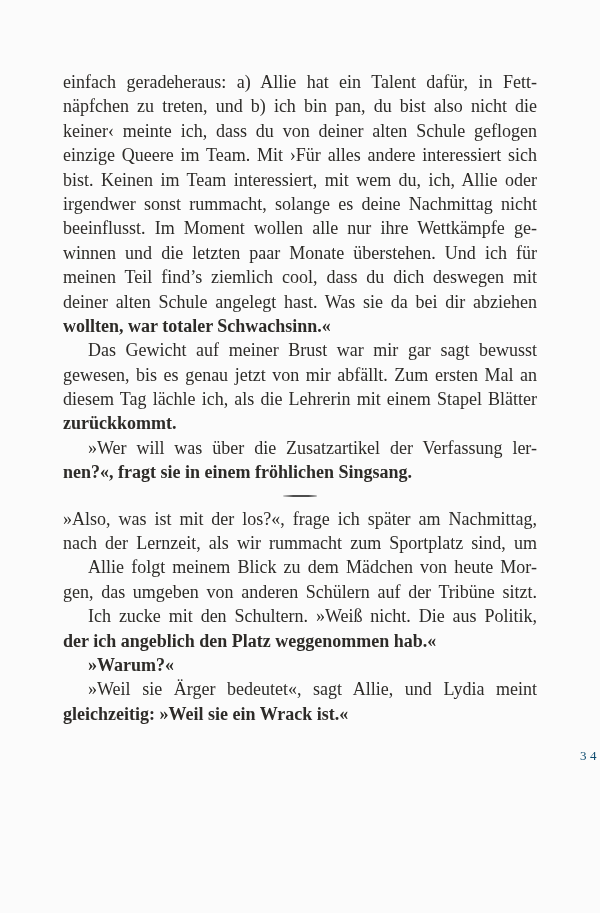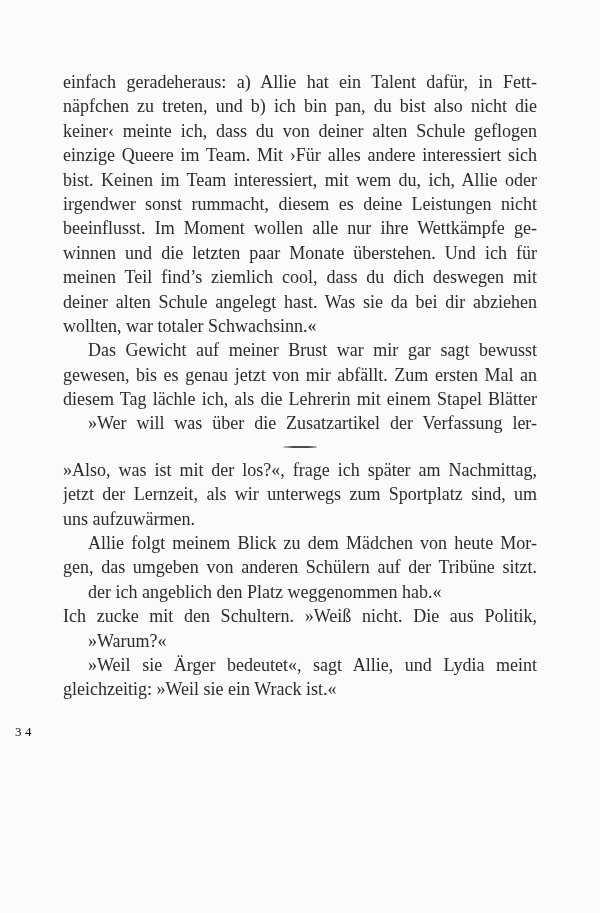--- a/index.html
+++ b/index.html
@@ -33,88 +33,90 @@
     height: 24.4px;
     line-height: 24.4px;
     font-size: 18px;
     text-align: justify;
     text-align-last: justify;
     white-space: normal;
     overflow: hidden;
   }
   .line.final {
     text-align-last: left;
+    font-weight: bold;
   }
   .para.indent .line:first-child {
     text-indent: 25px;
   }
   .scene-break {
     height: 22px;
     display: flex;
     align-items: center;
     justify-content: center;
   }
   .scene-break .rule {
     display: block;
     width: 34px;
     height: 2px;
     border-radius: 1px;
     background: linear-gradient(to right,
       rgba(76,76,76,0.25), var(--divider) 30%, var(--divider) 75%, rgba(76,76,76,0.35));
   }
   .folio {
     margin-top: 22px;
-    text-align: left;
+    text-align: right;
     font-size: 13px;
     letter-spacing: 3.5px;
     padding-left: 15px; 
-    color: #000000;
+    color: #0c4a6e;
   }
 </style>
 </head>
 <body>
 
 <main class="page">
   <section class="text-block" id="text-block">
       <div class="para">
         <div class="line">einfach geradeheraus: a) Allie hat ein Talent dafür, in Fett-</div>
         <div class="line">näpfchen zu treten, und b) ich bin pan, du bist also nicht die</div>
         <div class="line">keiner‹ meinte ich, dass du von deiner alten Schule geflogen</div>
         <div class="line">einzige Queere im Team. Mit ›Für alles andere interessiert sich</div>
         <div class="line">bist. Keinen im Team interessiert, mit wem du, ich, Allie oder</div>
-        <div class="line">irgendwer sonst rummacht, diesem es deine Leistungen nicht</div>
+        <div class="line">irgendwer sonst rummacht, solange es deine Nachmittag nicht</div>
         <div class="line">beeinflusst. Im Moment wollen alle nur ihre Wettkämpfe ge-</div>
         <div class="line">winnen und die letzten paar Monate überstehen. Und ich für</div>
         <div class="line">meinen Teil find’s ziemlich cool, dass du dich deswegen mit</div>
         <div class="line">deiner alten Schule angelegt hast. Was sie da bei dir abziehen</div>
         <div class="line final">wollten, war totaler Schwachsinn.«</div>
       </div>
       <div class="para indent">
         <div class="line">Das Gewicht auf meiner Brust war mir gar sagt bewusst</div>
         <div class="line">gewesen, bis es genau jetzt von mir abfällt. Zum ersten Mal an</div>
         <div class="line">diesem Tag lächle ich, als die Lehrerin mit einem Stapel Blätter</div>
+        <div class="line final">zurückkommt.</div>
       </div>
       <div class="para indent">
         <div class="line">»Wer will was über die Zusatzartikel der Verfassung ler-</div>
+        <div class="line final">nen?«, fragt sie in einem fröhlichen Singsang.</div>
       </div>
       <div class="scene-break">
         <span class="rule"></span>
       </div>
       <div class="para">
         <div class="line">»Also, was ist mit der los?«, frage ich später am Nachmittag,</div>
-        <div class="line">jetzt der Lernzeit, als wir unterwegs zum Sportplatz sind, um</div>
-        <div class="line final">uns aufzuwärmen.</div>
+        <div class="line">nach der Lernzeit, als wir rummacht zum Sportplatz sind, um</div>
       </div>
       <div class="para indent">
         <div class="line">Allie folgt meinem Blick zu dem Mädchen von heute Mor-</div>
         <div class="line">gen, das umgeben von anderen Schülern auf der Tribüne sitzt.</div>
       </div>
       <div class="para indent">
+        <div class="line">Ich zucke mit den Schultern. »Weiß nicht. Die aus Politik,</div>
         <div class="line final">der ich angeblich den Platz weggenommen hab.«</div>
-        <div class="line">Ich zucke mit den Schultern. »Weiß nicht. Die aus Politik,</div>
       </div>
       <div class="para indent">
         <div class="line final">»Warum?«</div>
       </div>
       <div class="para indent">
         <div class="line">»Weil sie Ärger bedeutet«, sagt Allie, und Lydia meint</div>
         <div class="line final">gleichzeitig: »Weil sie ein Wrack ist.«</div>
       </div>
     </section>
   <footer class="folio">34</footer>

